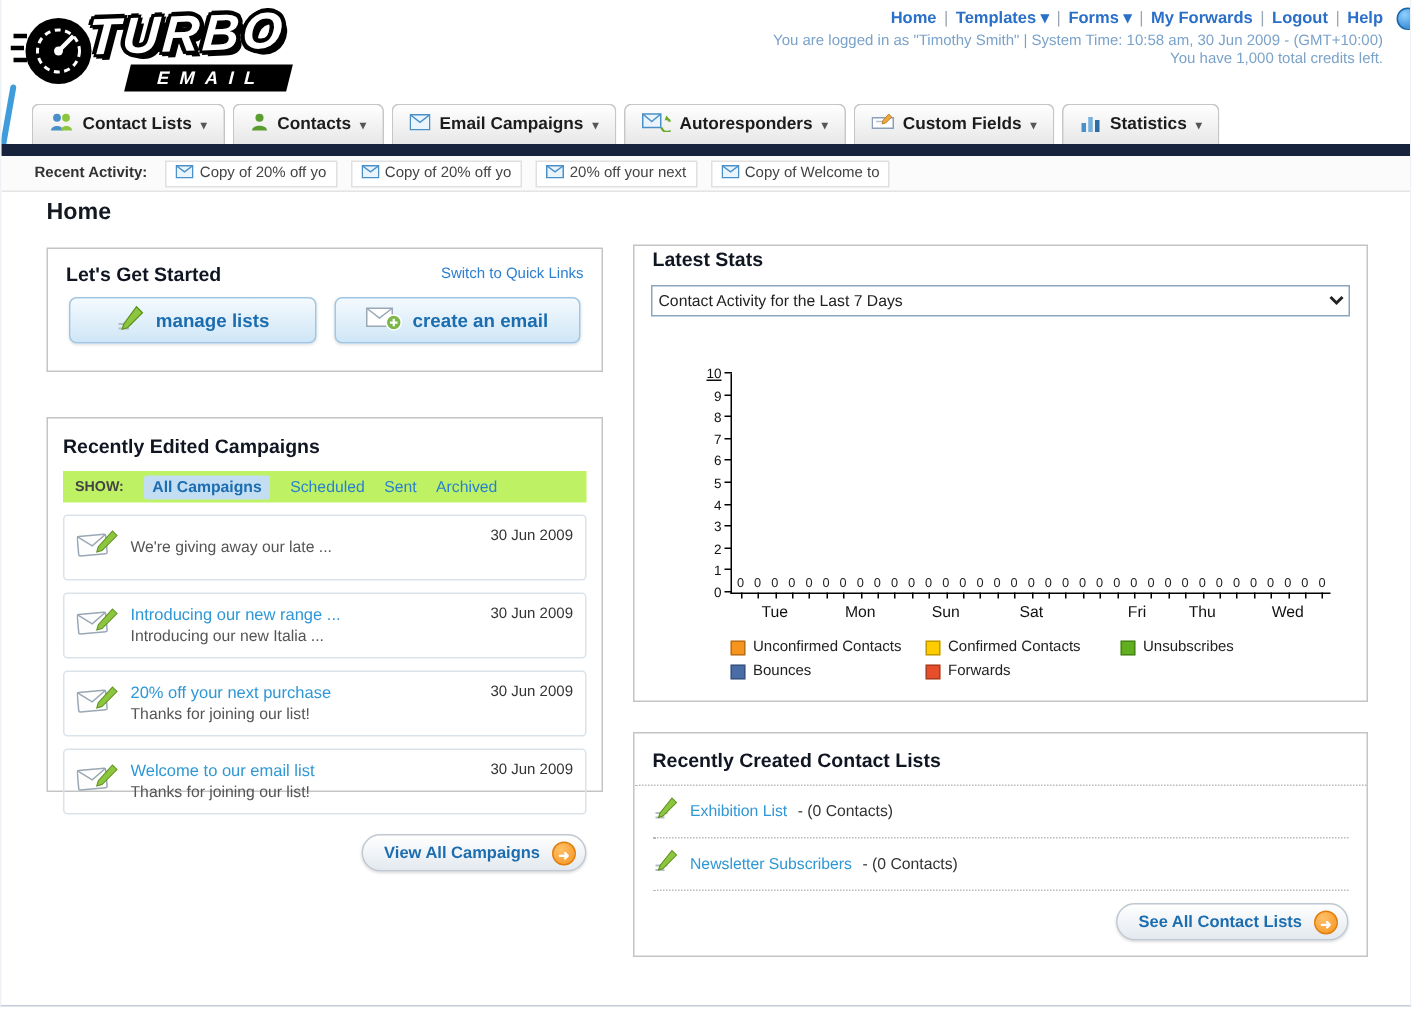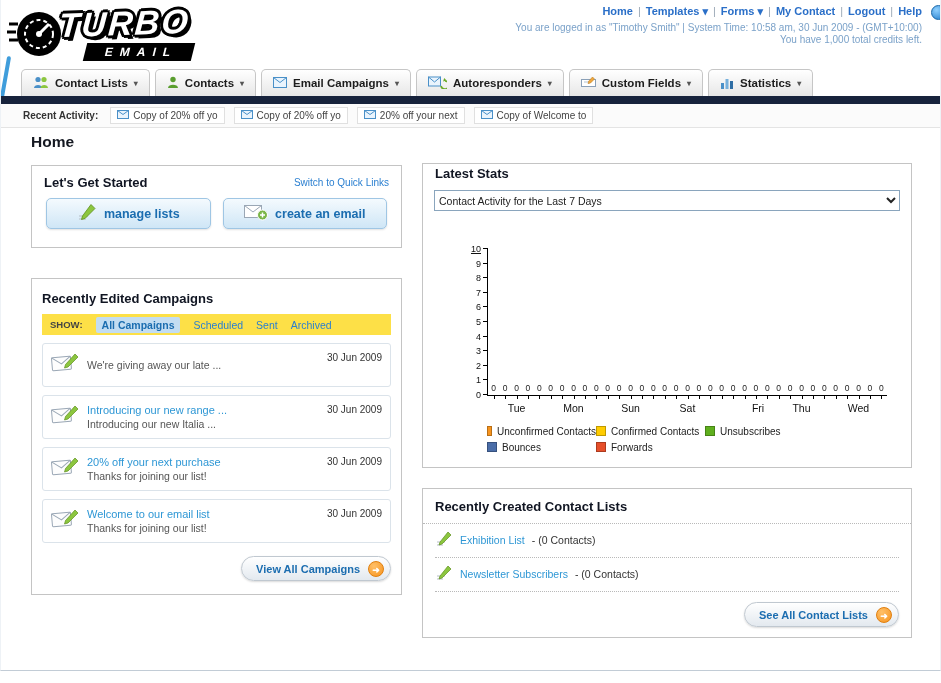--- a/index.html
+++ b/index.html
@@ -54,22 +54,22 @@
   
   .get-started { top:165px; left:30px; width:371px; height:83px; }
   .gs-head { display:flex; justify-content:space-between; align-items:center; padding:9px 12px 0 12px; }
   .gs-link { font-size:10px; color:#2a7fd0; }
   .gs-buttons { display:flex; gap:12px; padding:8px 14px 0 14px; }
   .gs-btn { flex:1; height:31px; display:flex; align-items:center; justify-content:center; gap:7px;
     background:linear-gradient(#f4fafe,#cfe6f6); border:1px solid #9fc6e4; border-radius:5px;
     font-size:12.5px; font-weight:bold; color:#1b6db0; box-shadow:0 1px 2px rgba(0,0,0,0.12); }
 
   
-  .campaigns { top:278px; left:30px; width:371px; height:317px; padding:10px; }
-  .filter-bar { margin-top:7px; height:21px; background:#fde047; display:flex; align-items:center;
+  .campaigns { top:278px; left:30px; width:371px; height:250px; padding:10px; }
+  .filter-bar { margin-top:7px; height:21px; background:#bef264; display:flex; align-items:center;
     gap:13px; padding:0 8px; font-size:10.5px; }
   .filter-show { font-weight:bold; color:#444; font-size:9.5px; }
   .filter-link { color:#2a7fd0; }
   .filter-link.selected { background:#c3ddf2; font-weight:bold; color:#1b6db0; padding:2px 6px; border-radius:2px; }
   .campaign-item { margin-top:8px; height:44px; border:1px solid #dbe3ea; border-radius:3px;
     display:flex; align-items:center; gap:8px; padding:4px 8px; }
   .campaign-text { flex:1; overflow:hidden; }
   .campaign-title { display:block; font-size:11px; color:#2e97d5; margin-bottom:2px; white-space:nowrap; }
   .campaign-sub { font-size:10.5px; color:#555; white-space:nowrap; }
   .campaign-date { font-size:10px; color:#333; align-self:flex-start; padding-top:4px; }
@@ -87,21 +87,21 @@
   .stats-select { display:block; width:calc(100% - 22px); margin:8px 11px 0 11px; height:21px;
     font-size:10.5px; color:#222; border:1px solid #8aa5bd; background:#fff; font-family:"Liberation Sans", sans-serif; }
   .chart-plot { position:absolute; left:64px; top:85px; width:400px; height:147px;
     border-left:1px solid #000; border-bottom:1px solid #000; }
   .ytick-label { position:absolute; left:-27px; width:20px; text-align:right; font-size:9px; color:#111; height:10px; line-height:10px; }
   .ytick-mark { position:absolute; left:-5px; width:5px; height:1px; background:#000; }
   .bar-value { position:absolute; bottom:2px; transform:translateX(-50%); font-size:8.5px; color:#222; }
   .xtick-mark { position:absolute; bottom:-4px; width:1px; height:4px; background:#000; }
   .xlabel { position:absolute; bottom:-19px; transform:translateX(-50%); font-size:10.5px; color:#111; }
   .chart-legend { position:absolute; left:64px; top:262px; width:420px; display:flex; flex-wrap:wrap; }
-  .legend-item { width:109px; display:flex; align-items:flex-start; gap:5px; margin-bottom:5px; }
+  .legend-item { width:130px; display:flex; align-items:flex-end; gap:5px; margin-bottom:5px; }
   .legend-swatch { width:10px; height:10px; display:inline-block; border:1px solid rgba(0,0,0,0.25); }
   .legend-label { font-size:10px; color:#222; white-space:nowrap; }
 
   
   .contact-lists { top:488px; left:421px; width:490px; height:150px; }
   .cl-title { padding:10px 12px 9px 12px; border-bottom:1px dotted #b9b9b9; margin:0 0; }
   .cl-item { display:flex; align-items:center; gap:7px; margin:0 12px; padding:7px 0 8px 0;
     border-bottom:1px dotted #b9b9b9; font-size:10.5px; }
   .cl-link { color:#2e97d5; }
   .cl-detail { color:#333; }
@@ -121,21 +121,21 @@
         <path d="M32 26 L42 16" stroke="#fff" stroke-width="3"></path>
         <circle cx="32" cy="26" r="3" fill="#fff"></circle>
       </svg>
     </span>
     <div class="logo-turbo">TURBO</div>
     <div class="logo-email">EMAIL</div>
   </div>
   <div class="accent-line"></div>
 
   <div class="top-links">
-    <a href="#" class="interact">Home</a><span class="sep">|</span><a href="#" class="interact">Templates ▾</a><span class="sep">|</span><a href="#" class="interact">Forms ▾</a><span class="sep">|</span><a href="#" class="interact">My Contact</a><span class="sep">|</span><a href="#" class="interact">Logout</a><span class="sep">|</span><a href="#" class="interact">Help</a>
+    <a href="#" class="interact">Home</a><span class="sep">|</span><a href="#" class="interact">Templates ▾</a><span class="sep">|</span><a href="#" class="interact">Forms ▾</a><span class="sep">|</span><a href="#" class="interact">My Forwards</a><span class="sep">|</span><a href="#" class="interact">Logout</a><span class="sep">|</span><a href="#" class="interact">Help</a>
   </div>
   <div class="login-line login-1">You are logged in as "Timothy Smith" | System Time: 10:58 am, 30 Jun 2009 - (GMT+10:00)</div>
   <div class="login-line login-2">You have 1,000 total credits left.</div>
   <div class="help-dot interact"></div>
 
   <nav class="main-tabs">
     <div class="tab interact">
       <span><svg width="16" height="13" viewBox="0 0 16 13">
             <circle cx="5" cy="3.5" r="2.6" fill="#4a90c8"></circle>
             <path d="M1 12 C1 8 9 8 9 12 Z" fill="#4a90c8"></path>

